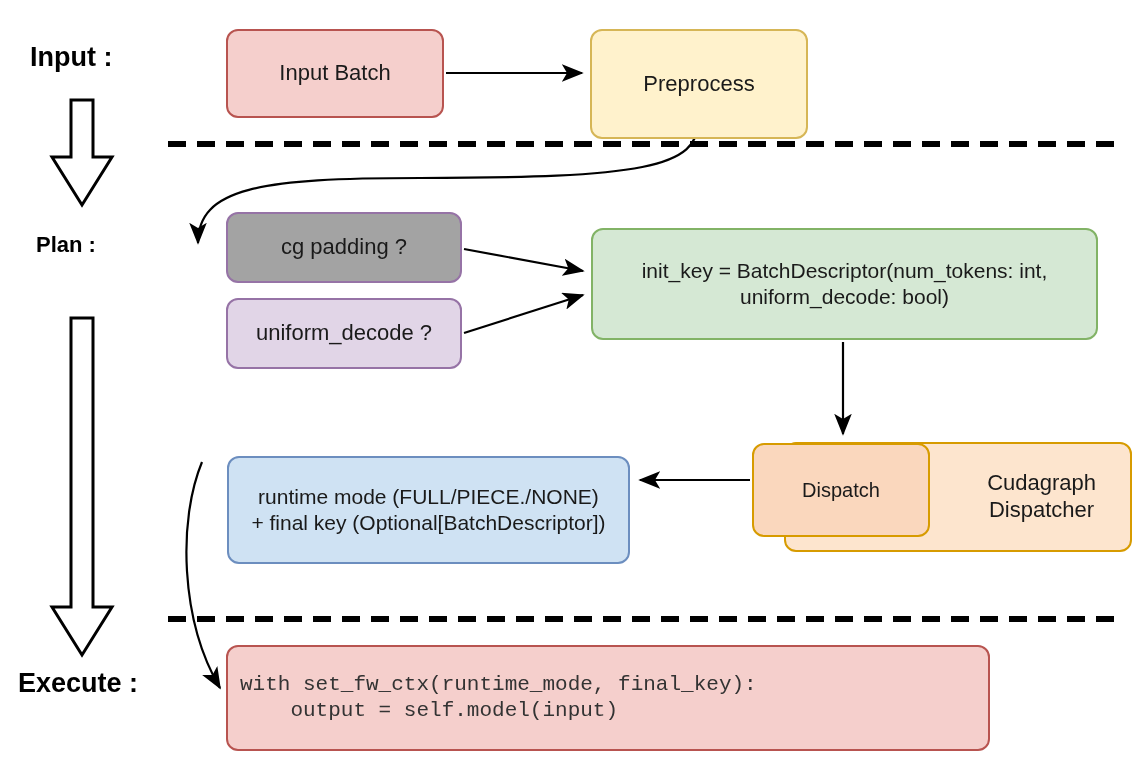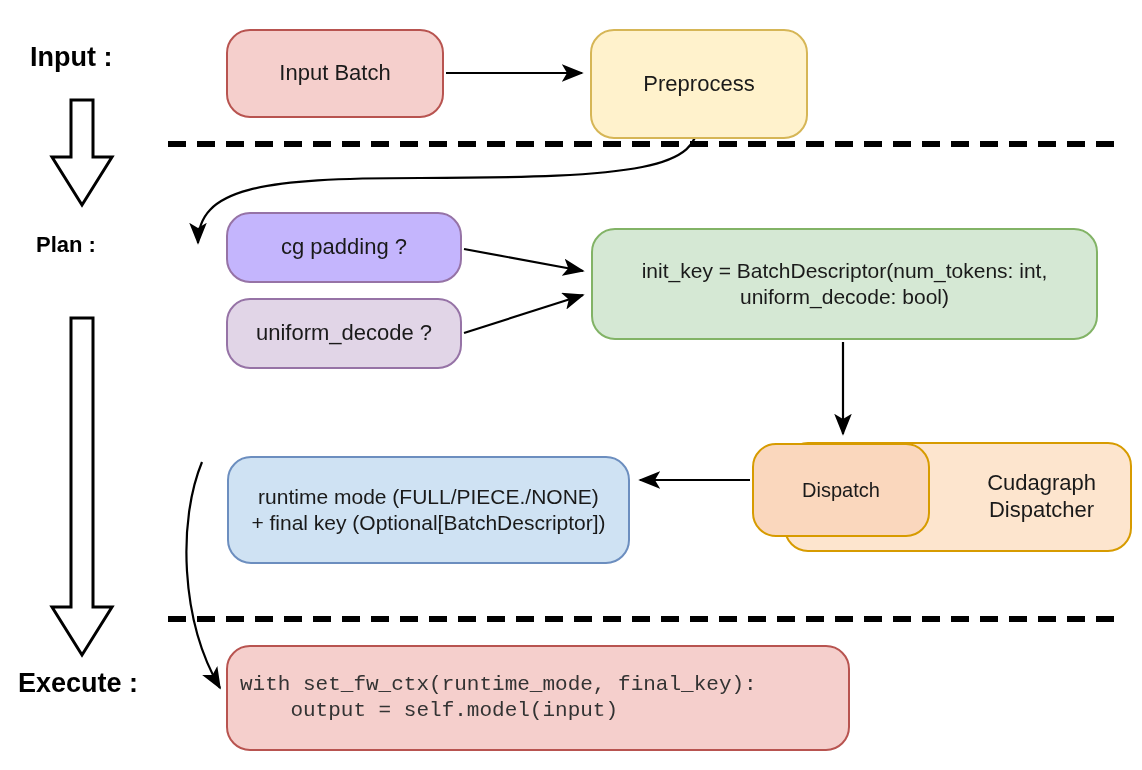--- a/index.html
+++ b/index.html
@@ -19,21 +19,21 @@
   }
   .node {
     position: absolute;
     box-sizing: border-box;
     display: flex;
     align-items: center;
     justify-content: center;
     text-align: center;
     border-style: solid;
     border-width: 2px;
-    border-radius: 24px;
+    border-radius: 12px;
     color: #1a1a1a;
     line-height: 1.22;
     white-space: pre-line;
   }
   .stage-label {
     position: absolute;
     font-weight: bold;
     color: #000000;
     white-space: nowrap;
   }
@@ -82,25 +82,25 @@
       </g>
   </svg>
   <div id="label-layer">
       <div class="stage-label" style="left: 30px; top: 42px; font-size: 27px;">Input :</div>
       <div class="stage-label" style="left: 36px; top: 232px; font-size: 22px;">Plan :</div>
       <div class="stage-label" style="left: 18px; top: 668px; font-size: 27px;">Execute :</div>
     </div>
   <div id="node-layer">
       <div class="node" style="left: 226px; top: 29px; width: 218px; height: 89px; background: rgb(245, 207, 204); border-color: rgb(184, 84, 80); font-size: 22px;">Input Batch</div>
       <div class="node" style="left: 590px; top: 29px; width: 218px; height: 110px; background: rgb(255, 242, 204); border-color: rgb(214, 182, 86); font-size: 22px;">Preprocess</div>
-      <div class="node" style="left: 226px; top: 212px; width: 236px; height: 71px; background: #c4b5fd; border-color: rgb(150, 115, 166); font-size: 22px;">cg padding ?</div>
+      <div class="node" style="left: 226px; top: 212px; width: 236px; height: 71px; background: #a3a3a3; border-color: rgb(150, 115, 166); font-size: 22px;">cg padding ?</div>
       <div class="node" style="left: 226px; top: 298px; width: 236px; height: 71px; background: rgb(225, 213, 231); border-color: rgb(150, 115, 166); font-size: 22px;">uniform_decode ?</div>
       <div class="node" style="left: 591px; top: 228px; width: 507px; height: 112px; background: rgb(213, 232, 212); border-color: rgb(130, 179, 102); font-size: 21px;">init_key = BatchDescriptor(num_tokens: int,
 uniform_decode: bool)</div>
       <div class="node" style="left: 227px; top: 456px; width: 403px; height: 108px; background: rgb(207, 226, 243); border-color: rgb(108, 142, 191); font-size: 21px;">runtime mode (FULL/PIECE./NONE)
 + final key (Optional[BatchDescriptor])</div>
       <div class="node" style="left: 784px; top: 442px; width: 348px; height: 110px; background: rgb(253, 229, 206); border-color: rgb(215, 155, 0); font-size: 22px; justify-content: flex-end; padding-right: 34px;">Cudagraph
 Dispatcher</div>
       <div class="node" style="left: 752px; top: 443px; width: 178px; height: 94px; background: rgb(250, 215, 189); border-color: rgb(215, 155, 0); font-size: 20px;">Dispatch</div>
-      <div class="node code-node" style="left: 226px; top: 645px; width: 624px; height: 106px; background: rgb(245, 207, 204); border-color: rgb(184, 84, 80); font-size: 21px; padding-left: 12px;">with set_fw_ctx(runtime_mode, final_key):
+      <div class="node code-node" style="left: 226px; top: 645px; width: 764px; height: 106px; background: rgb(245, 207, 204); border-color: rgb(184, 84, 80); font-size: 21px; padding-left: 12px;">with set_fw_ctx(runtime_mode, final_key):
     output = self.model(input)</div>
     </div>
 </div>
 
 </body></html>

